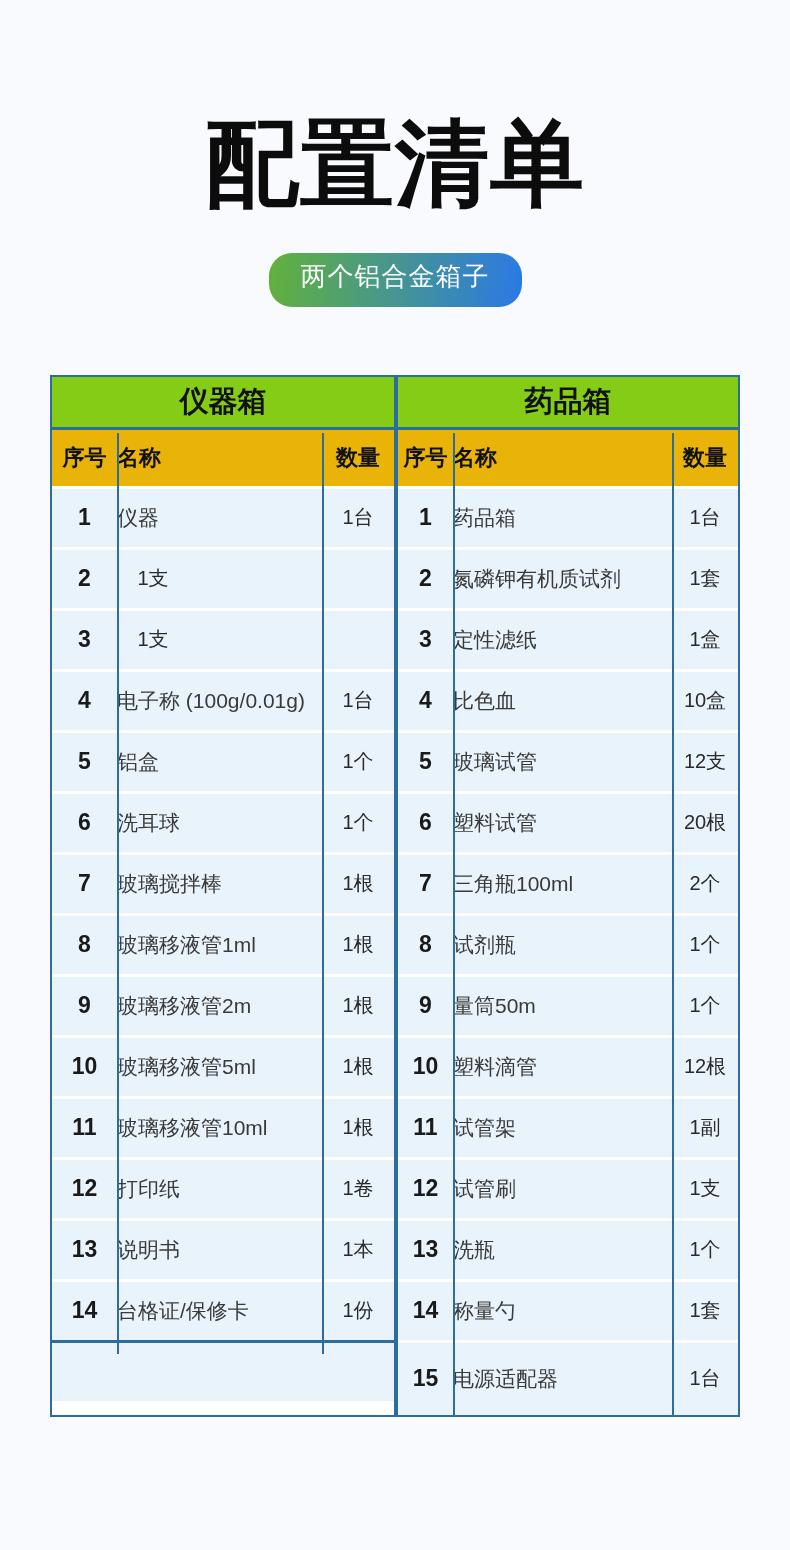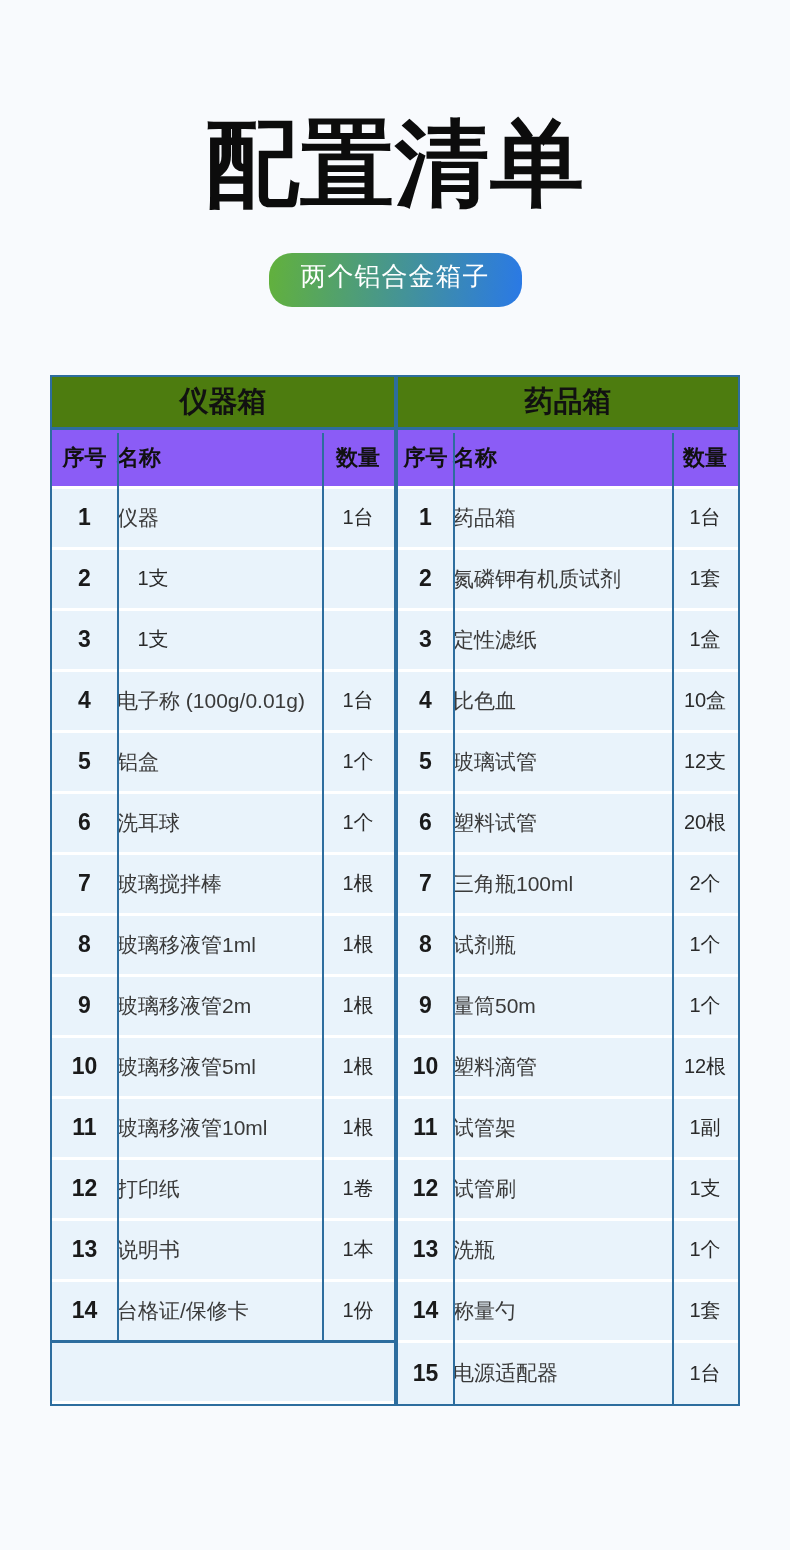--- a/index.html
+++ b/index.html
@@ -57,41 +57,41 @@
     background: #ffffff;
   }
   .tbl-left  { width: 346px; }
   .tbl-right { width: 344px; }
 
   .box-title {
     height: 50px;
     display: flex;
     align-items: center;
     justify-content: center;
-    background: #4d7c0f;
+    background: #84cc16;
     font-size: 29px;
     font-weight: bold;
     color: #111;
   }
   .hsep {
     height: 3px;
     background: #2d6d9e;
   }
   .row {
     display: flex;
     margin-bottom: 3px;   
     background: #e9f3fb;
   }
   .row.head {
     height: 56px;
-    background: #8b5cf6;
+    background: #eab308;
   }
   .row.data { height: 58px; }
   .row.no-gap { margin-bottom: 0; }
-  .row.tall { height: 61px; }
+  .row.tall { height: 72px; }
 
   .cell {
     display: flex;
     align-items: center;
     box-sizing: border-box;
   }
   .c-no  { justify-content: center; font-weight: bold; font-size: 23px; color: #1a1a1a; }
   .c-name{ justify-content: flex-start; padding-left: 0; font-size: 21px; color: #3a3a3a; }
   .c-qty { justify-content: center; font-size: 20px; color: #2a2a2a; }
   .row.head .cell { font-weight: bold; font-size: 22px; color: #111; }

